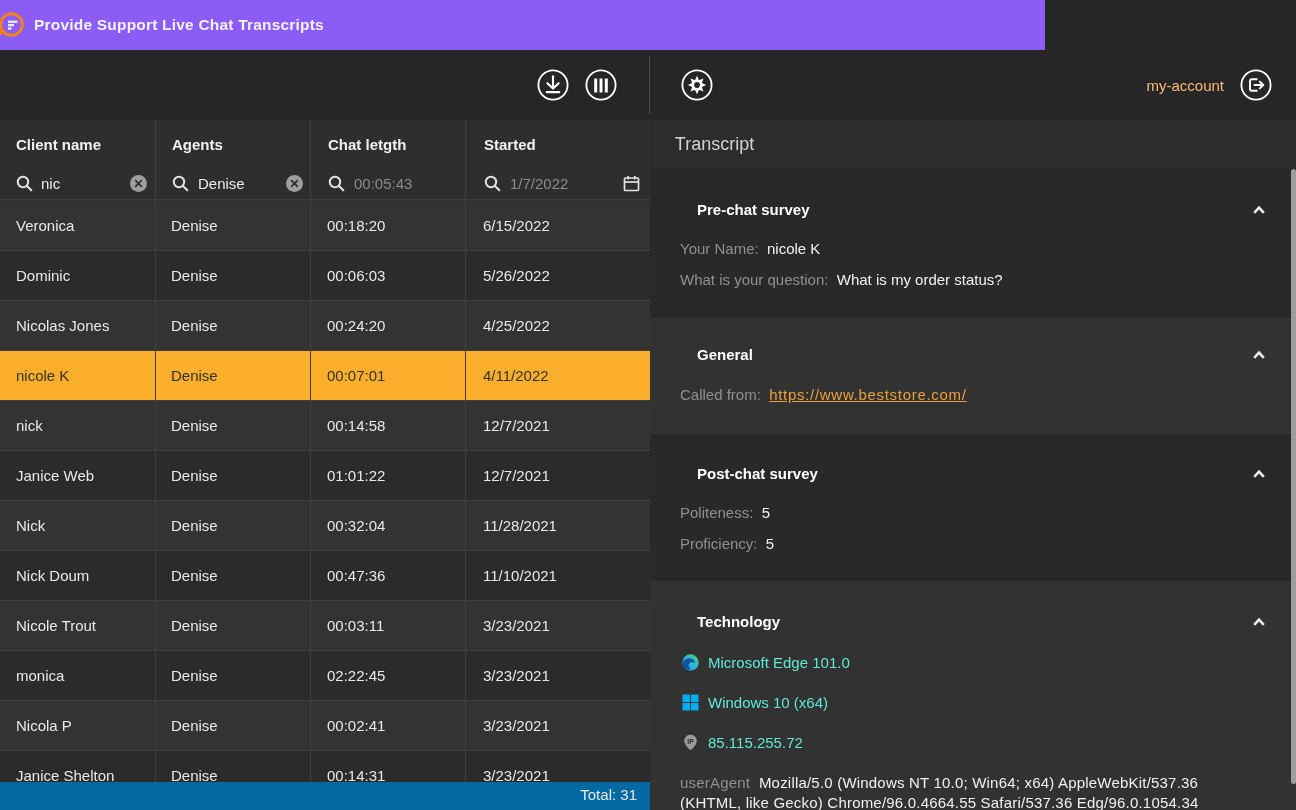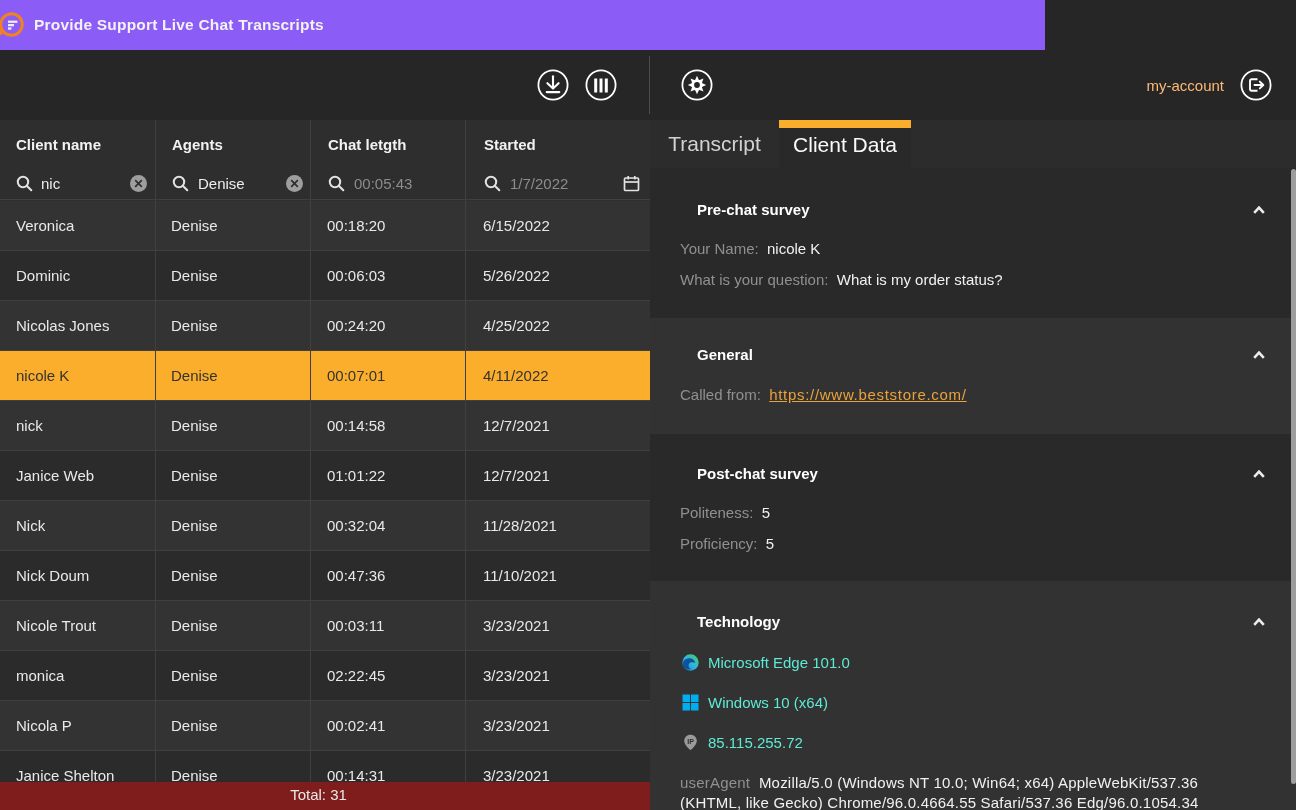--- a/index.html
+++ b/index.html
@@ -32,27 +32,27 @@
   .cal { position:absolute; top:55px; }
   .rows { position:absolute; left:0; top:81px; width:650px; height:701px; overflow:hidden; }
   .trow { position:relative; width:650px; height:50px; border-bottom:1px solid #404040;padding-left:16px; }
   .trow.odd { background:#333333; }
   .trow.even { background:#2b2b2b; }
   .trow.sel { background:#fbae2b; }
   .trow span { position:absolute; top:0; line-height:49px; font-size:15px; color:#e9e9e9; white-space:nowrap; }
   .trow.sel span { color:#333333; }
   .c1 { left:16px; } .c2 { left:171px; } .c3 { left:327px; } .c4 { left:483px; }
   .vline { position:absolute; top:0; width:1px; height:662px; background:#404040; z-index:5; }
-  .tfoot { position:absolute; left:0; top:662px; width:650px; height:28px; background:#7f1d1d;
-    z-index:6; font-size:15px; color:#e9e9e9; text-align:center; padding-right:13px; line-height:26px; }
+  .tfoot { position:absolute; left:0; top:662px; width:650px; height:28px; background:#0369a1;
+    z-index:6; font-size:15px; color:#e9e9e9; text-align:right; padding-right:13px; line-height:26px; }
 
   
   .right { position:absolute; left:650px; top:120px; width:646px; height:690px; background:#292929; }
   .tabbar { position:absolute; left:0; top:0; width:646px; height:48px; background:#2c2c2c; }
-  .tab { position:absolute; top:0; height:48px; font-size:21px; color:#d2d2d2;
+  .tab { position:absolute; top:0; height:48px; font-size:18px; color:#d2d2d2;
     display:flex; align-items:center; justify-content:center; }
   .tab.t1 { left:0; width:129px; }
   .tab.t2 { left:129px; width:132px; background:#292929; border-top:8px solid #fbae2b; color:#fafafa; padding-bottom:7px; }
   .sec { position:absolute; left:0; width:646px; }
   .dark { background:#292929; }
   .light { background:#323232; }
   .sh { position:absolute; left:30px; top:18px; height:20px; line-height:20px;
     font-size:15px; font-weight:bold; color:#ffffff;margin-left:17px; }
   .srow { position:absolute; left:30px; height:20px; line-height:20px; font-size:15px; color:#f1f1f1;
     white-space:nowrap; }
@@ -238,21 +238,20 @@
   </div>
   <div class="vline" style="left:155px;"></div>
   <div class="vline" style="left:310px;"></div>
   <div class="vline" style="left:465px;"></div>
   <div class="tfoot">Total: 31</div>
 </div>
 
 <div class="right">
   <div class="tabbar">
     <div class="tab t1">Transcript</div>
-    <div class="tab t2">Client Data</div>
   </div>
 
   <div class="sec dark" style="top:48px; height:150px;">
     <div class="sh" style="top:32px;">Pre-chat survey</div>
     <div class="srow" style="top:71px;"><span class="lab">Your Name:</span>&nbsp; nicole K</div>
     <div class="srow" style="top:102px;"><span class="lab">What is your question:</span>&nbsp; What is my order status?</div>
     <svg class="chev" style="top:38px;" width="12" height="8" viewBox="0 0 12 8">
         <path d="M1.2 6.8 L6 1.6 L10.8 6.8" fill="none" stroke="#ececec" stroke-width="2.6"></path>
       </svg>
   </div>

